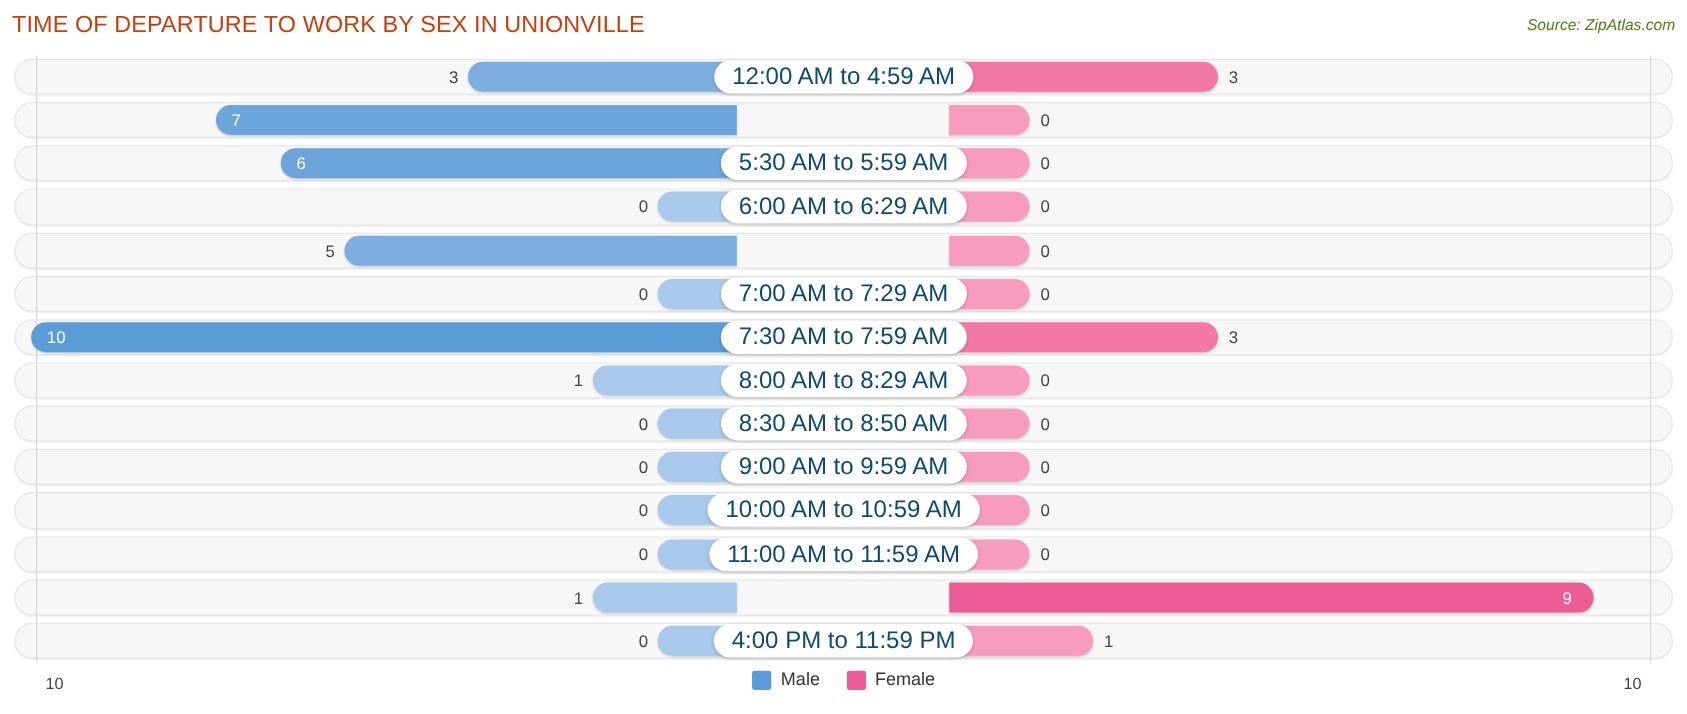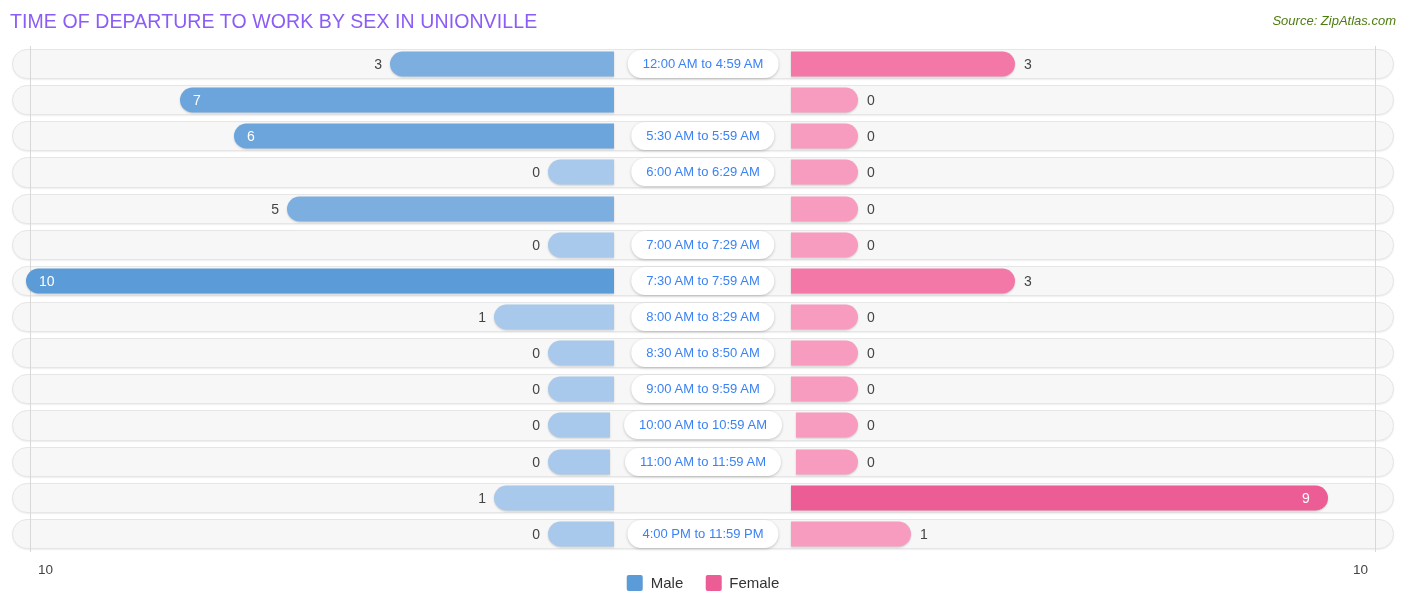--- a/index.html
+++ b/index.html
@@ -26,21 +26,21 @@
     top: 0;
     left: 0;
     width: 1406px;
     height: 46px;
   }
   .chart-title {
     position: absolute;
     left: 10px;
     top: 10px;
     font-size: 19.5px;
-    color: #8b5cf6;
+    color: #c2410c;
     letter-spacing: 0.1px;
     white-space: nowrap;
   }
   .source-label {
     position: absolute;
     right: 10px;
     top: 13px;
     font-size: 13px;
     font-style: italic;
     color: #4d7c0f;
@@ -134,22 +134,22 @@
   .cat-label {
     position: absolute;
     top: 50%;
     left: 50%;
     transform: translate(-50%, -50%);
     background: #ffffff;
     border-radius: 14px;
     height: 28px;
     line-height: 28px;
     padding: 0 15px;
-    font-size: 13px;
-    color: #3b82f6;
+    font-size: 20px;
+    color: #0c4a6e;
     white-space: nowrap;
     box-shadow: 0 1px 3px rgba(0,0,0,0.22);
     z-index: 6;
   }
 
   
   .footer {
     position: absolute;
     left: 0;
     top: 552px;
@@ -161,21 +161,21 @@
     top: 10px;
     font-size: 13.5px;
     color: #444444;
   }
   .axis-tick.left  { left: 38px; }
   .axis-tick.right { right: 38px; }
 
   .legend {
     position: absolute;
     left: 50%;
-    top: 22px;
+    top: 6px;
     transform: translateX(-50%);
     display: flex;
     align-items: center;
     gap: 22px;
   }
   .legend-item {
     display: flex;
     align-items: center;
     gap: 8px;
   }

